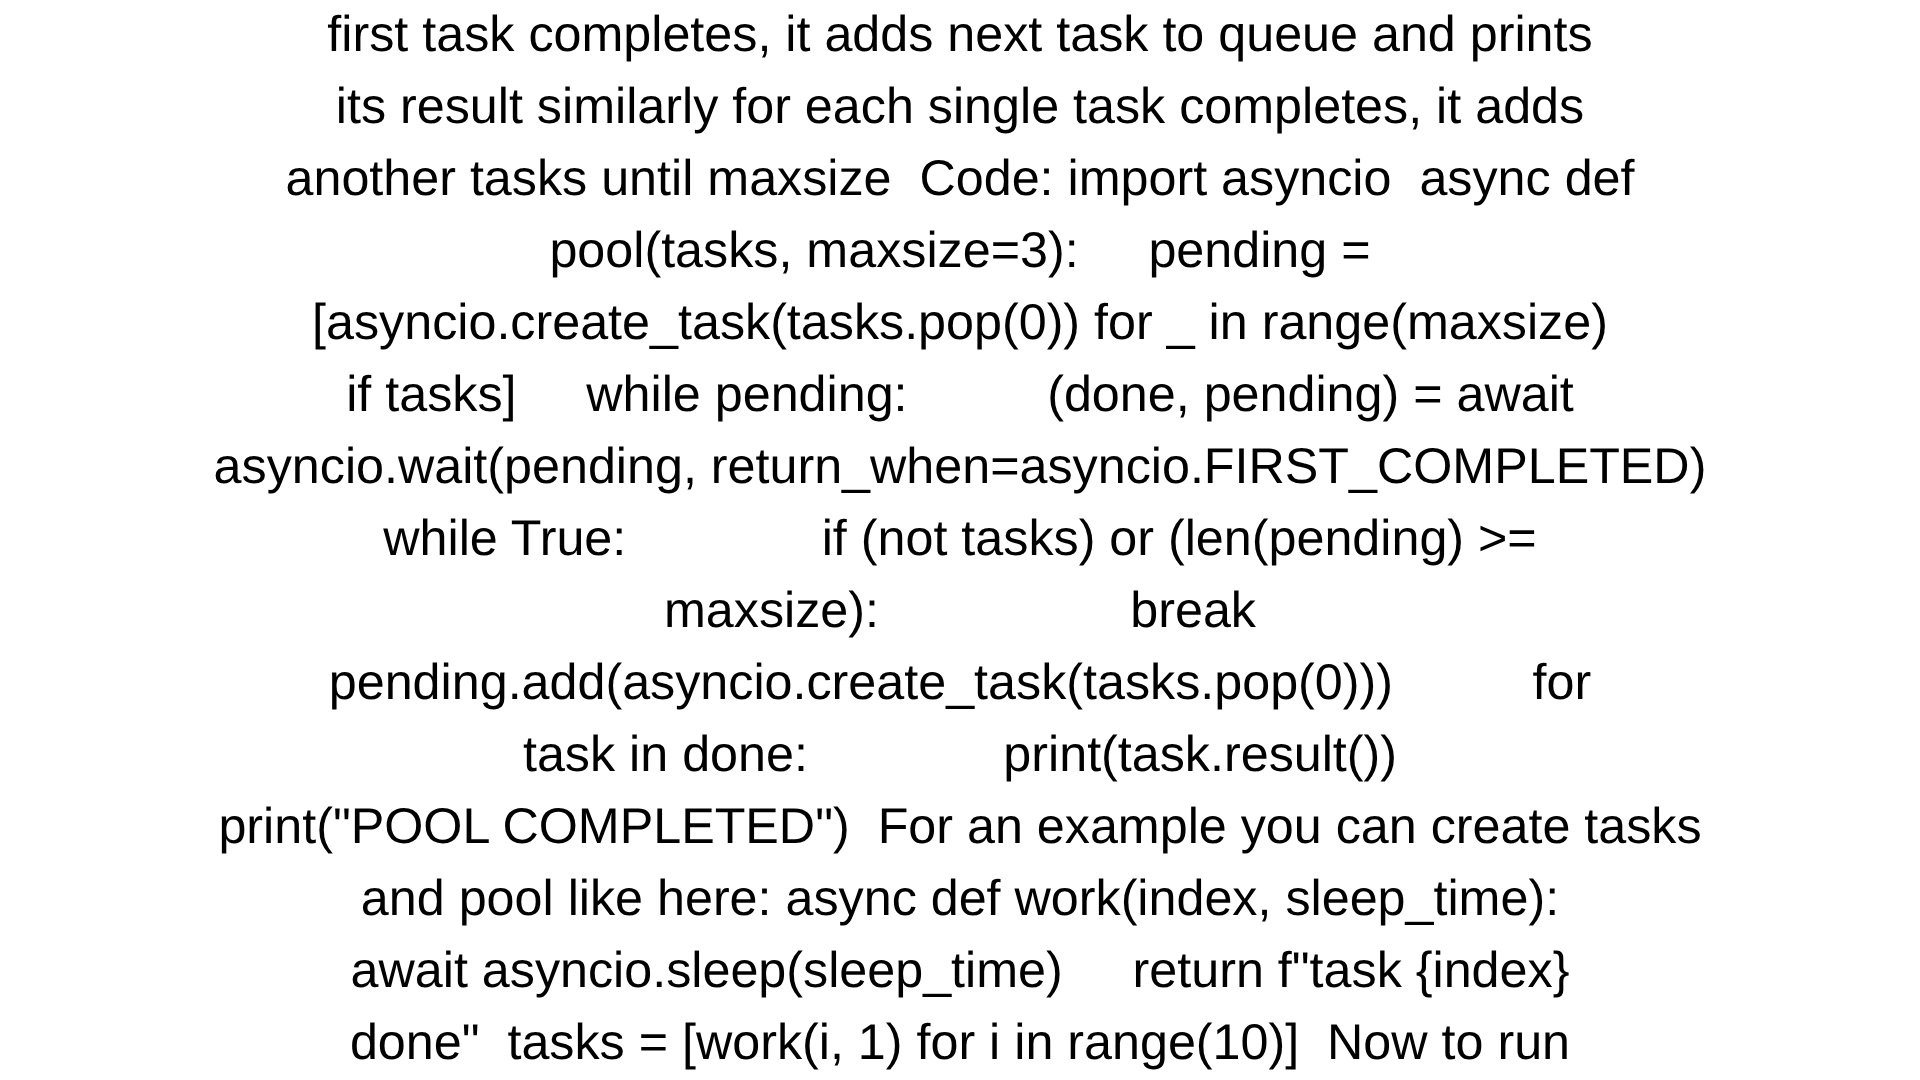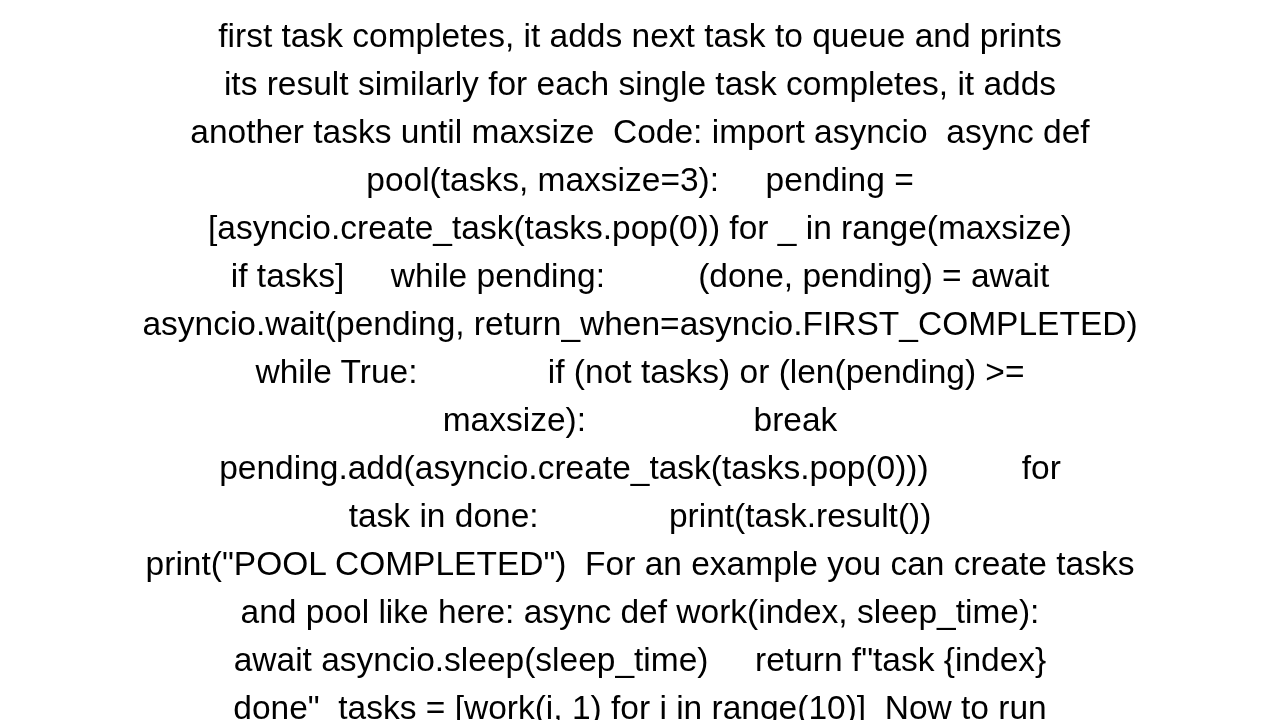--- a/index.html
+++ b/index.html
@@ -9,21 +9,21 @@
     height: 720px;
     background: #ffffff;
     overflow: hidden;
   }
   .content {
     width: 1280px;
     height: 720px;
     display: flex;
     align-items: flex-start;
     justify-content: center;
-    padding: 12px 12px;
+    padding: 0 12px;
     box-sizing: border-box;
   }
   .text-block {
     font-family: Arial, Helvetica, sans-serif;
     font-size: 33.5px;
     line-height: 48px;
     color: #000000;
     text-align: center;
     white-space: pre-wrap;
     font-weight: 400;

